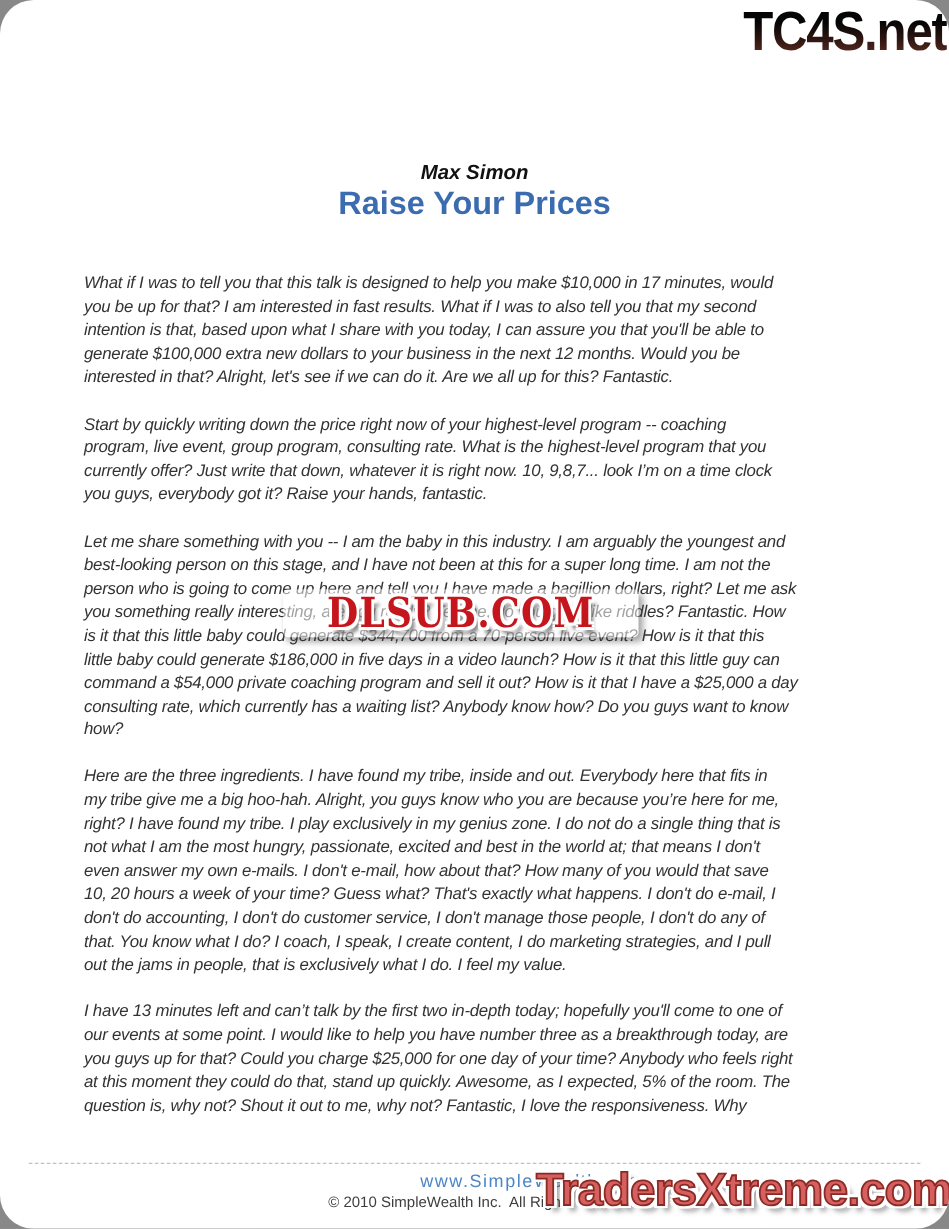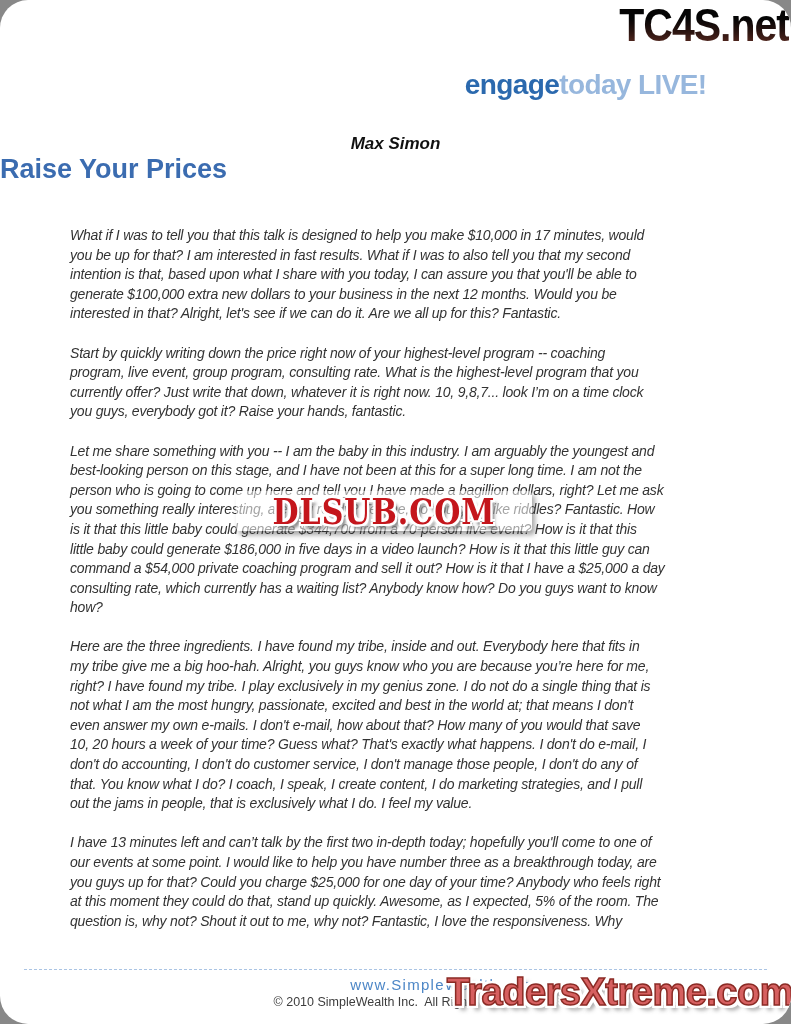--- a/index.html
+++ b/index.html
@@ -34,21 +34,21 @@
   .engage-logo .p3 { color:#92b4dc; }
 
   
   .byline {
     position:absolute; top:134px; left:0; width:100%;
     text-align:center; font-size:17px; font-weight:bold; font-style:italic;
     color:#111111;
   }
   .doc-title {
     position:absolute; top:154px; left:0; width:100%;
-    font-size:27px; font-weight:bold;
+    text-align:center; font-size:27px; font-weight:bold;
     color:#3b6cb0;
   }
 
   
   .body-text {
     position:absolute; top:226px; left:70px; width:700px;
     color:#333333;
     font-size:14px; line-height:19.6px; letter-spacing:-0.2px;font-style:italic;
   }
   .para { white-space:pre; margin:0 0 19.6px 0; }
@@ -104,23 +104,20 @@
     z-index:5;
   }
 </style>
 </head>
 <body>
 
 <div class="page">
 
   <div class="tc4s">TC4S.net</div>
 
-  <div class="engage-logo">
-    <span class="p1">engage</span><span class="p2">today</span><span class="p3"> LIVE!</span>
-  </div>
 
   <div class="byline">Max Simon</div>
   <div class="doc-title">Raise Your Prices</div>
 
   <div class="body-text">
     <p class="para">What if I was to tell you that this talk is designed to help you make $10,000 in 17 minutes, would
 you be up for that? I am interested in fast results. What if I was to also tell you that my second
 intention is that, based upon what I share with you today, I can assure you that you'll be able to
 generate $100,000 extra new dollars to your business in the next 12 months. Would you be
 interested in that? Alright, let's see if we can do it. Are we all up for this? Fantastic.</p>

